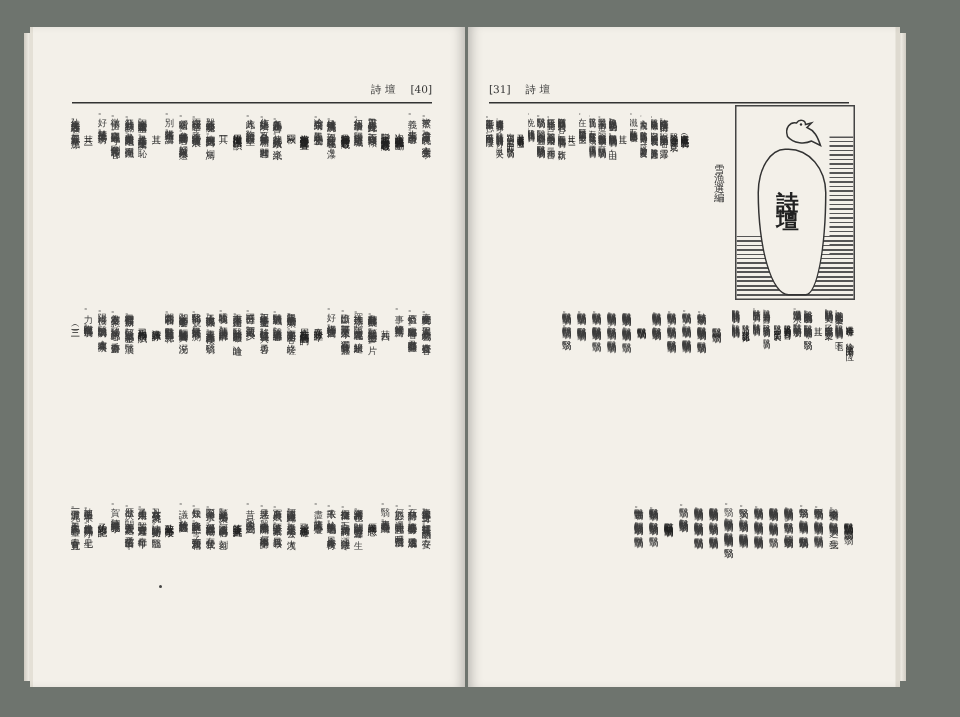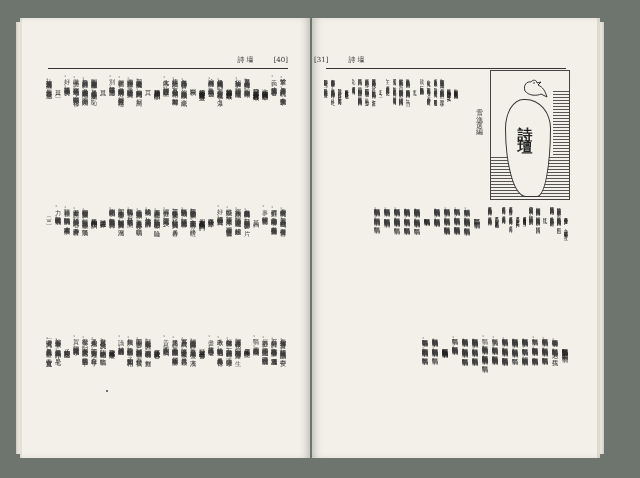--- a/index.html
+++ b/index.html
@@ -1,23 +1,23 @@
 <!DOCTYPE html>
 <html><head>
 <meta charset="utf-8">
 <style>
   html,body{margin:0;padding:0;}
   body{width:640px;height:478px;background:#6e746e;position:relative;overflow:hidden;font-family:"DejaVu Serif","Liberation Serif",serif;}
   .page{position:absolute;top:18px;height:440px;background:#f3f0e9;overflow:hidden;}
   .page.left{left:20px;width:290px;box-shadow:inset -6px 0 8px -4px rgba(0,0,0,.25), inset 2px 0 0 #e4e0d6;}
   .page.right{left:312px;width:288px;box-shadow:inset 6px 0 8px -4px rgba(0,0,0,.25), inset -3px 0 0 #dedad0;}
   .edge{position:absolute;top:22px;height:432px;width:6px;background:linear-gradient(90deg,#cfcbc2,#ebe8e0,#cfcbc2);}
-  .header{position:absolute;top:36px;height:12px;font-size:7px;color:#333;display:flex;gap:20px;align-items:center;}
+  .header{position:absolute;top:36px;height:12px;font-size:7px;color:#333;display:flex;gap:10px;align-items:center;}
   .left .header{right:22px;}
-  .right .header{left:2px;justify-content:flex-end;}
+  .right .header{left:14px;justify-content:flex-end;}
   .rule{position:absolute;top:50px;height:0;border-top:1.2px solid #333;}
   .left .rule{left:28px;right:22px;}
   .right .rule{left:14px;right:34px;}
   .tier{position:absolute;display:flex;flex-direction:row-reverse;gap:1px;overflow:hidden;}
   .col{writing-mode:vertical-rl;font-size:6.2px;line-height:9px;color:#3a3a3a;letter-spacing:0.5px;white-space:nowrap;overflow:hidden;}
   .col.heading{color:#222;}
   .col.indent{padding-top:10px;}
   .titlebox{position:absolute;right:30px;top:52px;width:78px;height:128px;border:1px solid #444;background:#f3f0e9;overflow:hidden;}
   .titlebox .hatch{position:absolute;left:0;right:0;bottom:0;height:42px;background:repeating-linear-gradient(180deg,#555 0 1px,transparent 1px 3px);}
   .titlebox .hatch2{position:absolute;right:0;top:20px;width:16px;bottom:0;background:repeating-linear-gradient(180deg,#555 0 1px,transparent 1px 3px);}

